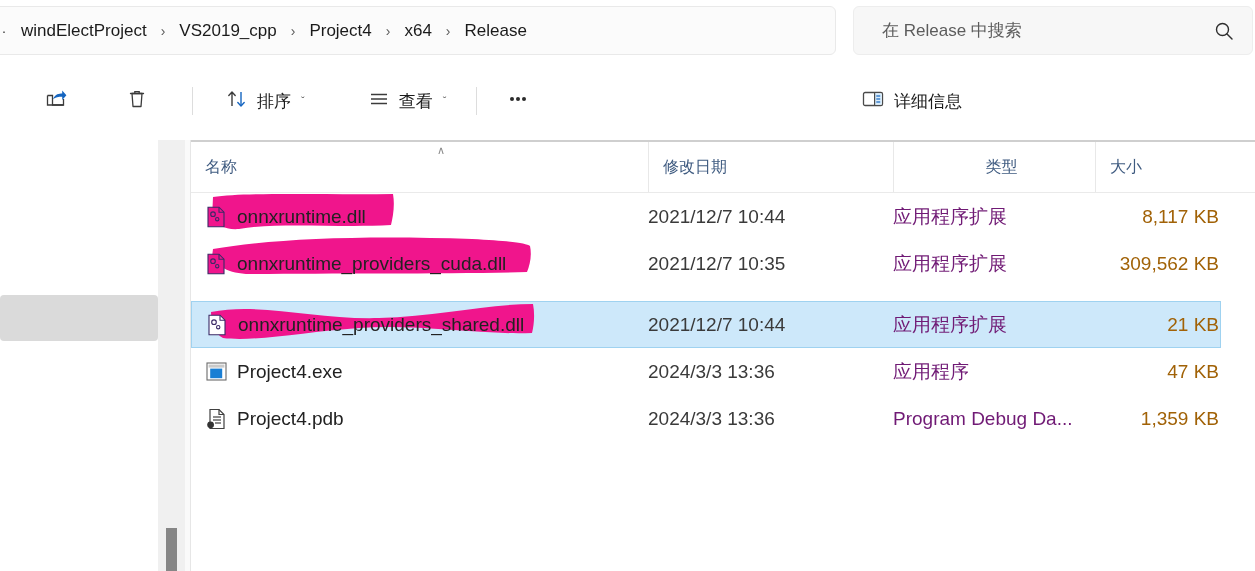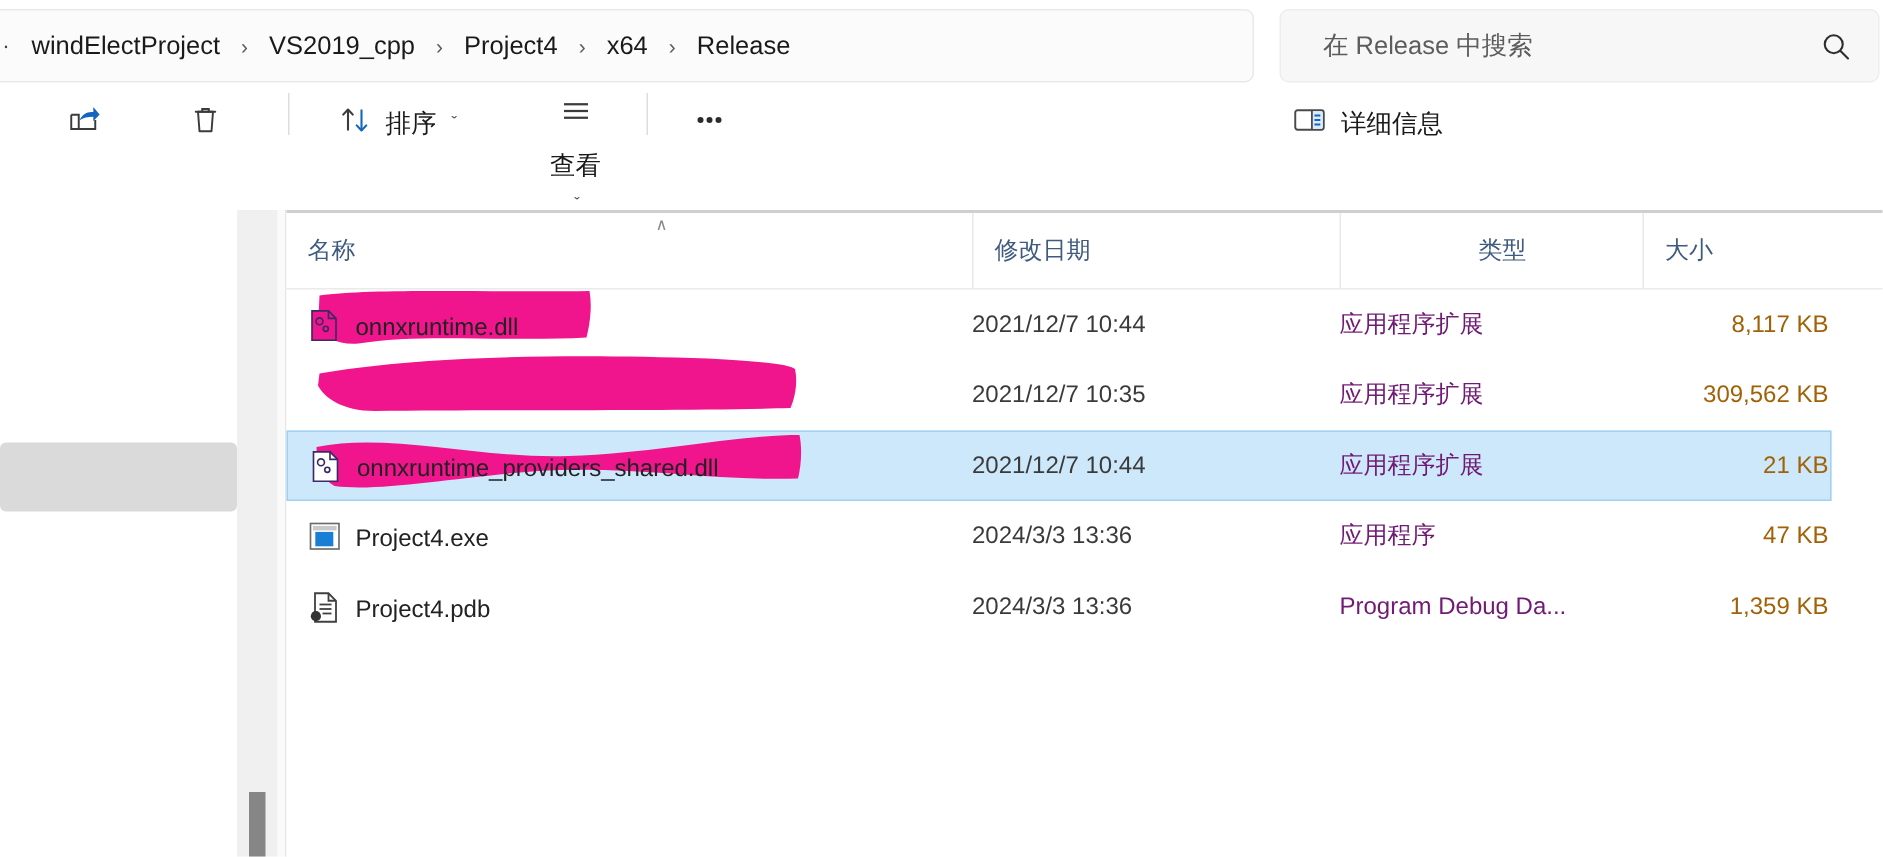--- a/index.html
+++ b/index.html
@@ -93,20 +93,21 @@
     align-items: center;
   }
 
   
   .toolbar {
     position: absolute;
     left: 0; top: 62px;
     width: 996px; height: 78px;
     background: #ffffff;
     display: flex;
+    align-items: center;
     border-bottom: 1px solid #e4e4e4;
   }
   .tb-btn {
     display: flex;
     align-items: center;
     gap: 8px;
     height: 40px;
     padding: 0 10px;
     border-radius: 5px;
     cursor: default;
@@ -212,26 +213,27 @@
     position: relative;
     height: 47px;
     display: flex;
     align-items: center;
     box-sizing: border-box;
   }
   .row.selected {
     background: #cde8fa;
     border: 1px solid #9fd2f0;
     width: 1030px;
+    margin-top: 14px;
   }
   .cell {
     position: absolute;
     display: flex;
     align-items: flex-end;
-    font-size: 16px;
+    font-size: 19px;
     color: #222222;
     white-space: nowrap;
   }
   .cell.name {
     left: 14px;
     gap: 10px;
   }
   .cell.date { left: 457px; color: #3a3a3a; }
   .cell.type { left: 702px; color: #701a75; }
   .cell.size {
@@ -331,21 +333,21 @@
           <line x1="7" y1="5" x2="7" y2="19" stroke="#3b3b3b" stroke-width="1.4"></line>
           <path d="M3.8 8.4 L7 5 l3.2 3.4" fill="none" stroke="#3b3b3b" stroke-width="1.4" stroke-linecap="round" stroke-linejoin="round"></path>
           <line x1="16" y1="5" x2="16" y2="19" stroke="#1565c0" stroke-width="1.4"></line>
           <path d="M12.8 15.6 L16 19 l3.2 -3.4" fill="none" stroke="#1565c0" stroke-width="1.4" stroke-linecap="round" stroke-linejoin="round"></path>
         </svg>
       </span>
       <span class="tb-label">排序</span>
       <span class="tb-chev">ˇ</span>
     </div>
 
-    <div class="tb-btn" style="margin-left:42px;flex-direction:column;">
+    <div class="tb-btn" style="margin-left:42px;">
       <span>
         <svg width="24" height="24" viewBox="0 0 24 24">
           <line x1="4" y1="7.5" x2="20" y2="7.5" stroke="#3b3b3b" stroke-width="1.5"></line>
           <line x1="4" y1="12" x2="20" y2="12" stroke="#3b3b3b" stroke-width="1.5"></line>
           <line x1="4" y1="16.5" x2="20" y2="16.5" stroke="#3b3b3b" stroke-width="1.5"></line>
         </svg>
       </span>
       <span class="tb-label">查看</span>
       <span class="tb-chev">ˇ</span>
     </div>
@@ -432,20 +434,31 @@
         <div class="cell size">8,117 KB</div>
       </div>
 
       <div class="row">
         <div class="hl" style="left:19px; top:-7px;">
           <svg width="325" height="50" viewBox="0 0 325 50">
             <path d="M3 16 C60 6, 150 2, 262 6 C300 8, 316 10, 320 13
                      C322 22, 320 32, 317 39 C250 41, 120 40, 40 41
                      C18 41, 6 32, 2 24 Z" fill="#f0158c"></path>
           </svg>
+        </div>
+        <div class="cell name">
+          <span class="ficon">
+            <svg width="20" height="22" viewBox="0 0 20 22">
+              <path d="M2 1.2 h11 l5 5 v14.6 h-16 z" fill="#f0158c" stroke="#3b2a66" stroke-width="1.1"></path>
+              <path d="M13 1.2 v5 h5" fill="none" stroke="#3b2a66" stroke-width="1.1"></path>
+              <circle cx="7" cy="8.2" r="2.3" fill="none" stroke="#3b2a66" stroke-width="1.1"></circle>
+              <circle cx="11.2" cy="13.2" r="1.7" fill="none" stroke="#3b2a66" stroke-width="1.1"></circle>
+            </svg>
+          </span>
+          <span class="fname">onnxruntime_providers_cuda.dll</span>
         </div>
         <div class="cell date">2021/12/7 10:35</div>
         <div class="cell type">应用程序扩展</div>
         <div class="cell size">309,562 KB</div>
       </div>
 
       <div class="row selected">
         <div class="hl" style="left:17px; top:-2px;">
           <svg width="328" height="48" viewBox="0 0 328 48">
             <path d="M2 12 C50 2, 110 20, 170 18 C230 16, 280 4, 324 4

